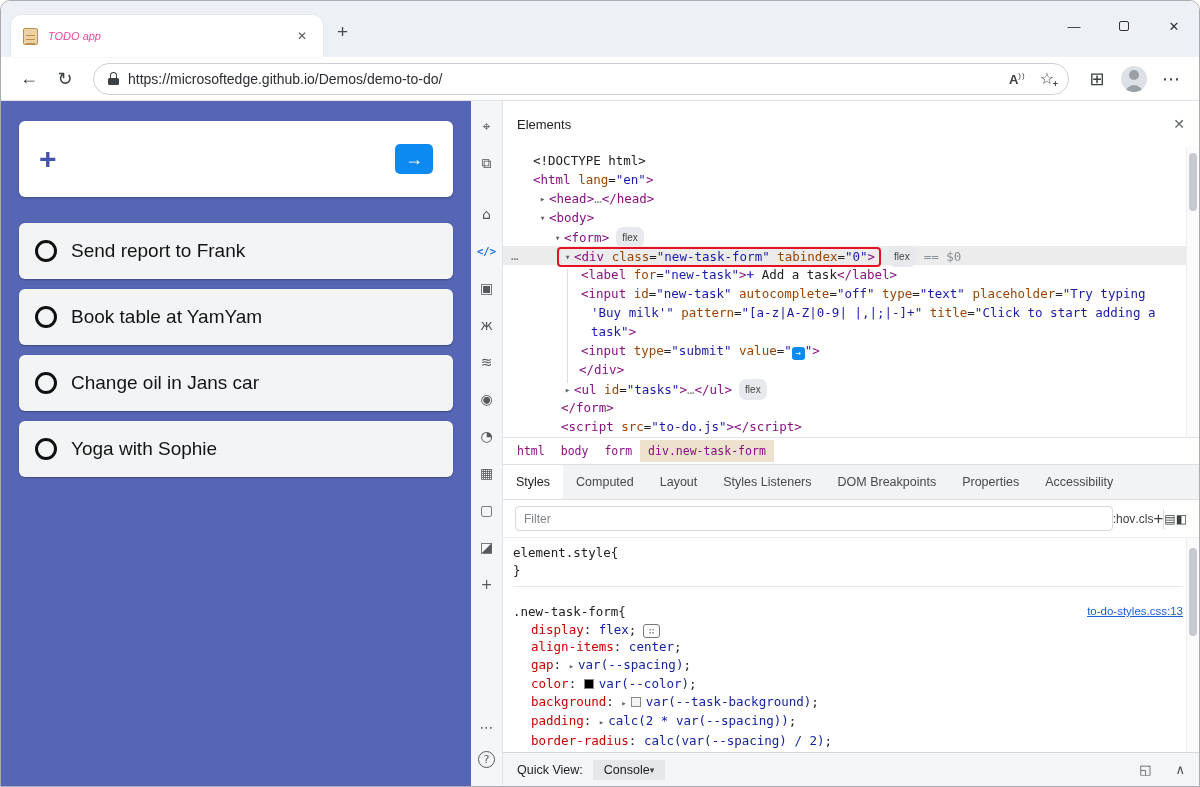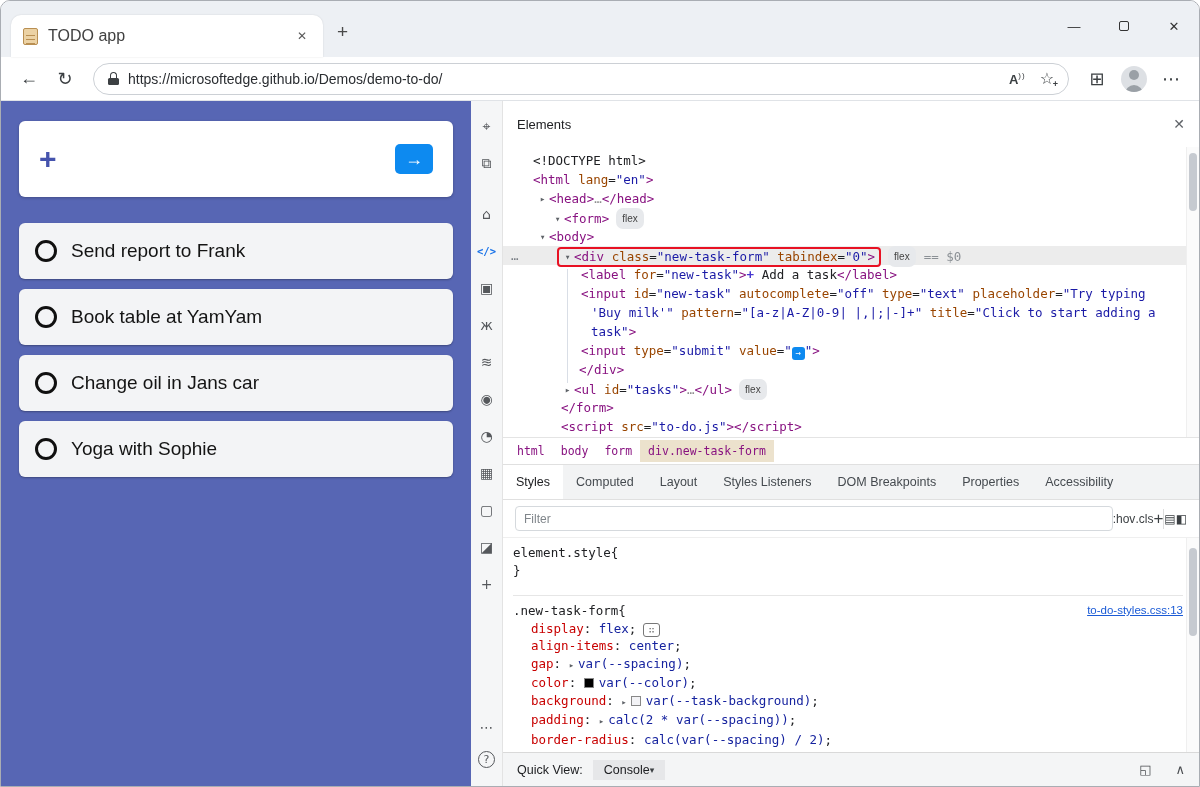--- a/index.html
+++ b/index.html
@@ -6,21 +6,21 @@
     font-family:"Liberation Sans",sans-serif;-webkit-font-smoothing:antialiased;}
   *{box-sizing:border-box;}
   .window{width:1200px;height:787px;border:1px solid #a9adb3;border-radius:10px 10px 0 0;overflow:hidden;display:flex;flex-direction:column;}
 
   
   .titlebar{height:56px;background:#edf0f4;position:relative;flex:none;}
   .tab{position:absolute;left:10px;top:14px;width:312px;height:42px;background:#fff;border-radius:10px 10px 0 0;
     display:flex;align-items:center;padding:0 12px;box-shadow:0 0 2px rgba(0,0,0,.12);}
   .favicon{width:15px;height:17px;background:#ecd2a4;border:1px solid #b98f52;border-radius:2px;margin-right:10px;
     background-image:repeating-linear-gradient(180deg,transparent 0 3px,#b98f52 3px 4px);background-size:9px 12px;background-position:2px 3px;background-repeat:no-repeat;}
-  .tab-title{font-size:16px;color:#404040;flex:1;}
+  .tab-title{font-size:11px;color:#ec4899;flex:1;font-style:italic;}
   .tab-close{font-size:12px;color:#5a5a5a;cursor:default;padding:2px 4px;}
   .new-tab{position:absolute;left:336px;top:20px;font-size:19px;color:#4a4a4a;}
   .win-controls{position:absolute;right:0;top:6px;display:flex;}
   .wc{width:50px;height:38px;display:flex;align-items:center;justify-content:center;font-size:13px;color:#333;}
   .maxbox{width:10px;height:10px;border:1.3px solid #333;border-radius:2px;display:inline-block;}
 
   
   .navbar{height:44px;background:#fff;border-bottom:1px solid #e0e3e7;display:flex;align-items:center;padding:0 10px;flex:none;}
   .navbtn{width:36px;height:36px;display:flex;align-items:center;justify-content:center;font-size:18px;color:#3c4043;}
   .addressbar{flex:1;height:32px;border:1px solid #ccd0d5;border-radius:16px;display:flex;align-items:center;padding:0 14px;margin:0 10px;background:#fff;}
@@ -104,21 +104,21 @@
   .filter{flex:1;height:25px;border:1px solid #d5d9dd;border-radius:4px;padding:0 8px;font-size:12px;color:#202124;outline:none;
     font-family:"Liberation Sans",sans-serif;}
   .filter::placeholder{color:#80868b;}
   .tbtn{font-size:12px;color:#3c4043;}
   .plusbtn{font-size:17px;}
   .vsep{width:1px;height:20px;background:#ddd;}
 
   
   .styles-pane{flex:1;min-height:0;position:relative;overflow:hidden;padding:6px 16px 0 10px;
     font-family:"DejaVu Sans Mono",monospace;font-size:12.5px;line-height:17.5px;color:#202124;}
-  .style-rule.bordered{border-top:1px solid #e6e6e6;margin-top:16px;padding-top:6px;}
+  .style-rule.bordered{border-top:1px solid #e6e6e6;margin-top:7px;padding-top:16px;}
   .rule-head{display:flex;align-items:center;}
   .spacer,.qv-spacer{flex:1;}
   .css-link{font-size:11.5px;color:#1b5bd6;text-decoration:underline;font-family:"Liberation Sans",sans-serif;}
   .prop-row{padding-left:18px;white-space:pre;}
   .sp-name{color:#c80000;}
   .sp-val{color:#16239f;}
   .sp-arrow{color:#5f6368;font-size:9px;margin-right:4px;}
   .swatch{display:inline-block;width:10px;height:10px;border:1px solid #888;margin-right:5px;vertical-align:-1px;}
   .flex-editor{display:inline-block;margin-left:7px;width:17px;height:14px;border:1px solid #777;border-radius:3px;
     font-size:9px;line-height:12px;text-align:center;color:#555;letter-spacing:1px;}
@@ -223,22 +223,22 @@
         <div class="panel-head">
           <span class="panel-title">Elements</span>
           <span class="dt-close">✕</span>
         </div>
 
         <div class="dom-wrap">
           <div class="dom-lines">
               <div class="dom-line" style="padding-left: 30px;"><span class="tk-tx">&lt;!DOCTYPE html&gt;</span></div>
               <div class="dom-line" style="padding-left: 30px;"><span class="tk-tg">&lt;html </span><span class="tk-at">lang</span><span class="tk-bk">=</span><span class="tk-av">"en"</span><span class="tk-tg">&gt;</span></div>
               <div class="dom-line" style="padding-left: 33px;"><span class="arrow">▸</span><span class="tk-tg">&lt;head&gt;</span><span class="tk-gr">…</span><span class="tk-tg">&lt;/head&gt;</span></div>
+              <div class="dom-line" style="padding-left: 33px;"><span class="arrow">▾</span><span class="tk-tg">&lt;body&gt;</span></div>
               <div class="dom-line" style="padding-left: 48px;"><span class="arrow">▾</span><span class="tk-tg">&lt;form&gt;</span><span class="badge">flex</span></div>
-              <div class="dom-line" style="padding-left: 33px;"><span class="arrow">▾</span><span class="tk-tg">&lt;body&gt;</span></div>
               <div class="dom-line selected" style="padding-left: 56px;"><span class="dom-gutter">…</span><span class="redbox"><span class="arrow">▾</span><span class="tk-tg">&lt;div </span><span class="tk-at">class</span><span class="tk-bk">=</span><span class="tk-av">"new-task-form"</span><span class="tk-at"> tabindex</span><span class="tk-bk">=</span><span class="tk-av">"0"</span><span class="tk-tg">&gt;</span></span><span class="badge">flex</span><span class="suffix">== $0</span></div>
               <div class="dom-line" style="padding-left: 78px;"><span class="tk-tg">&lt;label </span><span class="tk-at">for</span><span class="tk-bk">=</span><span class="tk-av">"new-task"</span><span class="tk-tg">&gt;</span><span class="tk-plus">+</span><span class="tk-tx"> Add a task</span><span class="tk-tg">&lt;/label&gt;</span></div>
               <div class="dom-line" style="padding-left: 78px;"><span class="tk-tg">&lt;input </span><span class="tk-at">id</span><span class="tk-bk">=</span><span class="tk-av">"new-task"</span><span class="tk-at"> autocomplete</span><span class="tk-bk">=</span><span class="tk-av">"off"</span><span class="tk-at"> type</span><span class="tk-bk">=</span><span class="tk-av">"text"</span><span class="tk-at"> placeholder</span><span class="tk-bk">=</span><span class="tk-av">"Try typing</span></div>
               <div class="dom-line" style="padding-left: 88px;"><span class="tk-av">'Buy milk'"</span><span class="tk-at"> pattern</span><span class="tk-bk">=</span><span class="tk-av">"[a-z|A-Z|0-9| |,|;|-]+"</span><span class="tk-at"> title</span><span class="tk-bk">=</span><span class="tk-av">"Click to start adding a</span></div>
               <div class="dom-line" style="padding-left: 88px;"><span class="tk-av">task"</span><span class="tk-tg">&gt;</span></div>
               <div class="dom-line" style="padding-left: 78px;"><span class="tk-tg">&lt;input </span><span class="tk-at">type</span><span class="tk-bk">=</span><span class="tk-av">"submit"</span><span class="tk-at"> value</span><span class="tk-bk">=</span><span class="tk-av">"</span><span class="tk-subm">→</span><span class="tk-av">"</span><span class="tk-tg">&gt;</span></div>
               <div class="dom-line" style="padding-left: 76px;"><span class="tk-tg">&lt;/div&gt;</span></div>
               <div class="dom-line" style="padding-left: 58px;"><span class="arrow">▸</span><span class="tk-tg">&lt;ul </span><span class="tk-at">id</span><span class="tk-bk">=</span><span class="tk-av">"tasks"</span><span class="tk-tg">&gt;</span><span class="tk-gr">…</span><span class="tk-tg">&lt;/ul&gt;</span><span class="badge">flex</span></div>
               <div class="dom-line" style="padding-left: 58px;"><span class="tk-tg">&lt;/form&gt;</span></div>
               <div class="dom-line" style="padding-left: 58px;"><span class="tk-tg">&lt;script </span><span class="tk-at">src</span><span class="tk-bk">=</span><span class="tk-av">"to-do.js"</span><span class="tk-tg">&gt;&lt;/script&gt;</span></div>

